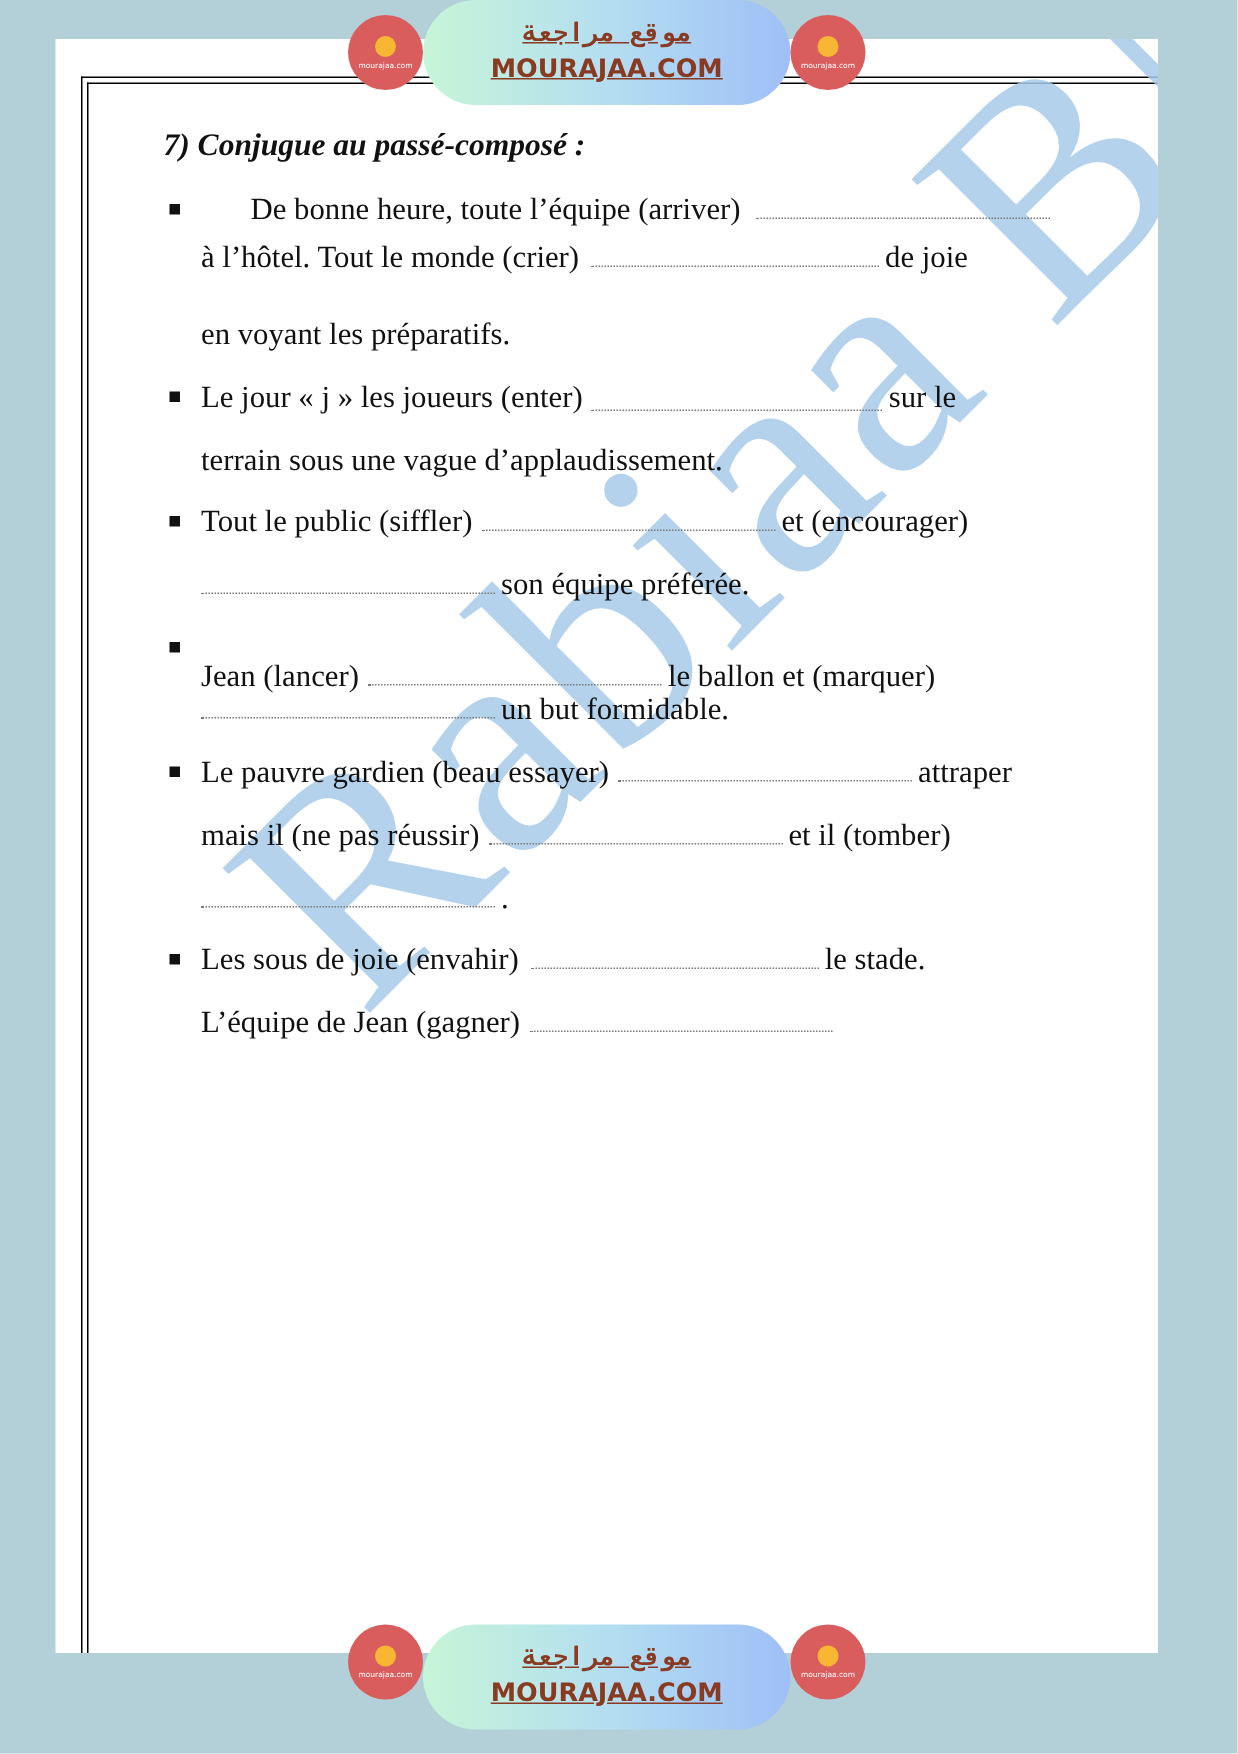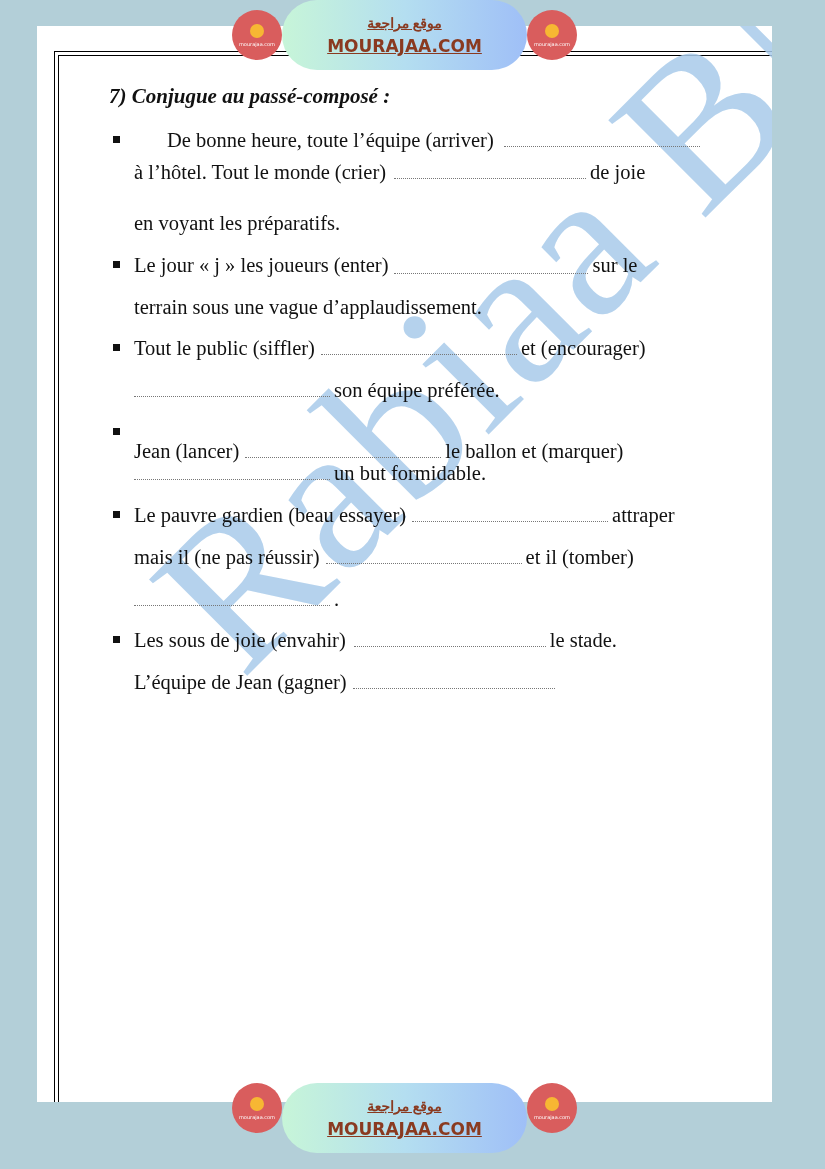--- a/index.html
+++ b/index.html
@@ -41,21 +41,21 @@
   .dots {
     display:inline-block; border-bottom:1px dotted #777; height:16px; margin:0 4px;
   }
   .blank { cursor:text; }
 
   .banner {
     position:absolute; left:282px; width:245px; height:70px; border-radius:35px;
     background:linear-gradient(90deg,#c7f5d8 0%,#b4def0 50%,#9fbff7 100%);
     display:flex; flex-direction:column; align-items:center; justify-content:center;
   }
-  .banner .ar { font-family:Liberation Serif, serif; font-size:14px; font-weight:bold; color:#8a3a20; text-decoration:underline; line-height:22px; }
+  .banner .ar { font-family:Liberation Mono, monospace; font-size:17px; font-weight:bold; color:#8a3a20; text-decoration:underline; line-height:22px; }
   .banner .en { font-family:"DejaVu Sans", sans-serif; font-size:17px; font-weight:bold; color:#8a3a20; text-decoration:underline; line-height:22px; }
   .badge {
     position:absolute; width:50px; height:50px; border-radius:50%; background:#d95d5d;
     display:flex; flex-direction:column; align-items:center; justify-content:center;
   }
   .badge .ico { width:14px; height:14px; border-radius:50%; background:#f7b733; margin-bottom:3px; }
   .badge .txt { font-family:"DejaVu Sans", sans-serif; font-size:5px; color:#fff; line-height:6px; }
 </style>
 </head>
 <body>

